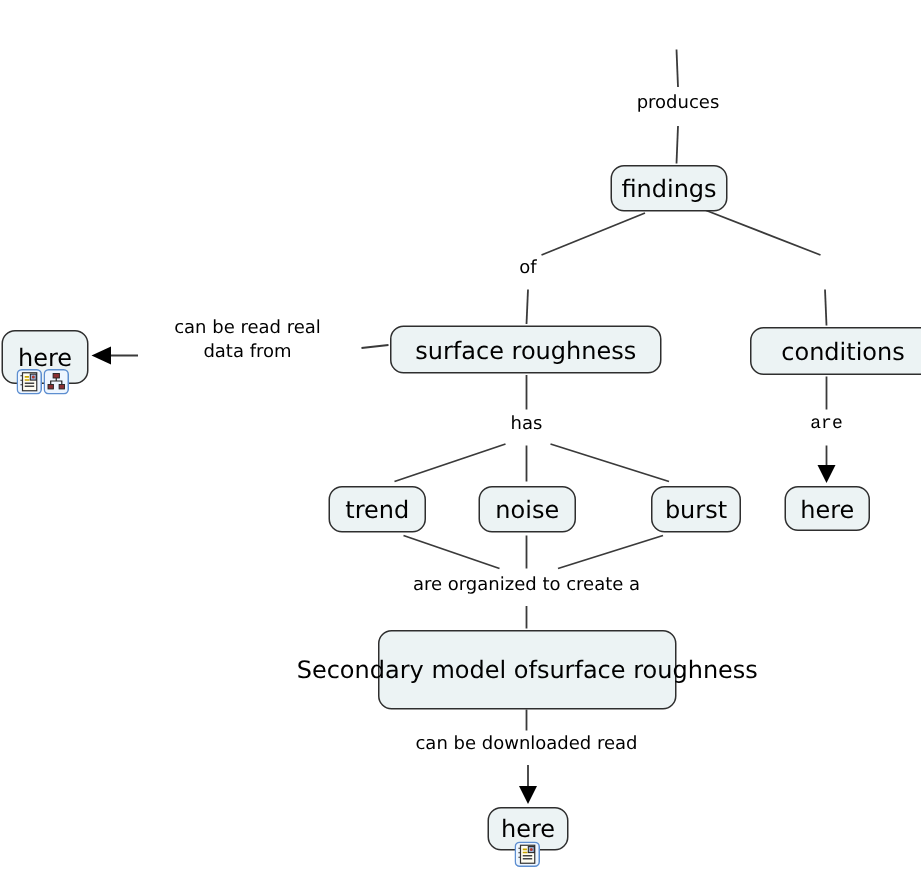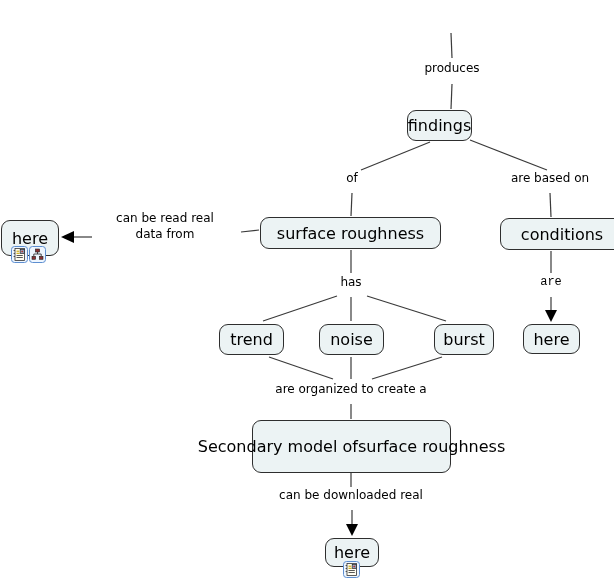--- a/index.html
+++ b/index.html
@@ -48,21 +48,21 @@
     <line x1="351" y1="404" x2="351" y2="419"></line>
     <line x1="351" y1="473" x2="351" y2="487"></line>
     <line x1="352" y1="510" x2="352" y2="527"></line>
     <polygon points="352,536 346,524 358,524"></polygon>
     <line x1="551" y1="251" x2="551" y2="273"></line>
     <line x1="551" y1="297" x2="551" y2="313"></line>
     <polygon points="551,322 545,310 557,310"></polygon>
   </svg>
 
 
-  <div class="node" style="left:407px;top:110px;width:65px;height:31px;">findings</div>
+  <div class="node" style="left:407px;top:110px;width:78px;height:31px;">findings</div>
 
   <div class="node" style="left:260px;top:217px;width:181px;height:32px;">surface roughness</div>
 
   <div class="node" style="left:500px;top:218px;width:124px;height:32px;">conditions</div>
 
   <div class="node" style="left:1px;top:220px;width:58px;height:36px;">here</div>
 
   <div class="node" style="left:219px;top:324px;width:65px;height:31px;">trend</div>
 
   <div class="node" style="left:319px;top:324px;width:65px;height:31px;">noise</div>
@@ -75,34 +75,33 @@
     <span>Secondary model of</span>
     <span>surface roughness</span>
   </div>
 
   <div class="node" style="left:325px;top:538px;width:54px;height:29px;">here</div>
 
   <div class="phrase" style="left:452px;top:61px;">produces</div>
 
   <div class="phrase" style="left:352px;top:171px;">of</div>
 
-  <div class="phrase" style="left:550px;top:171px;">are based on</div>
 
   <div class="phrase" style="left:165px;top:211px;">
     <span style="display:block">can be read real</span>
     <span style="display:block">data from</span>
   </div>
 
   <div class="phrase" style="left:351px;top:275px;">has</div>
 
   <div class="phrase" style="left:551px;top:275px;font-family:Liberation Mono, monospace;">are</div>
 
   <div class="phrase" style="left:351px;top:382px;text-align:center;">are organized to create a</div>
 
-  <div class="phrase" style="left:351px;top:488px;">can be downloaded real</div>
+  <div class="phrase" style="left:351px;top:488px;">can be downloaded read</div>
 
   <svg class="res-icon" style="left:11px;top:246px;" viewBox="0 0 17 17">
     <rect x="0.5" y="0.5" width="16" height="16" rx="3" fill="#eef6ff" stroke="#5d8ed0"></rect>
     <rect x="4" y="2.5" width="9.5" height="12" fill="#fffdf2" stroke="#333" stroke-width="0.8"></rect>
     <line x1="2.6" y1="4.5" x2="4" y2="4.5" stroke="#333" stroke-width="0.8"></line>
     <line x1="2.6" y1="7.5" x2="4" y2="7.5" stroke="#333" stroke-width="0.8"></line>
     <line x1="2.6" y1="10.5" x2="4" y2="10.5" stroke="#333" stroke-width="0.8"></line>
     <line x1="5.5" y1="5.2" x2="8.3" y2="5.2" stroke="#c8a400" stroke-width="1.1"></line>
     <line x1="5.5" y1="7.3" x2="8.6" y2="7.3" stroke="#c8a400" stroke-width="1.1"></line>
     <line x1="5.5" y1="9.5" x2="11.8" y2="9.5" stroke="#444" stroke-width="0.9"></line>

